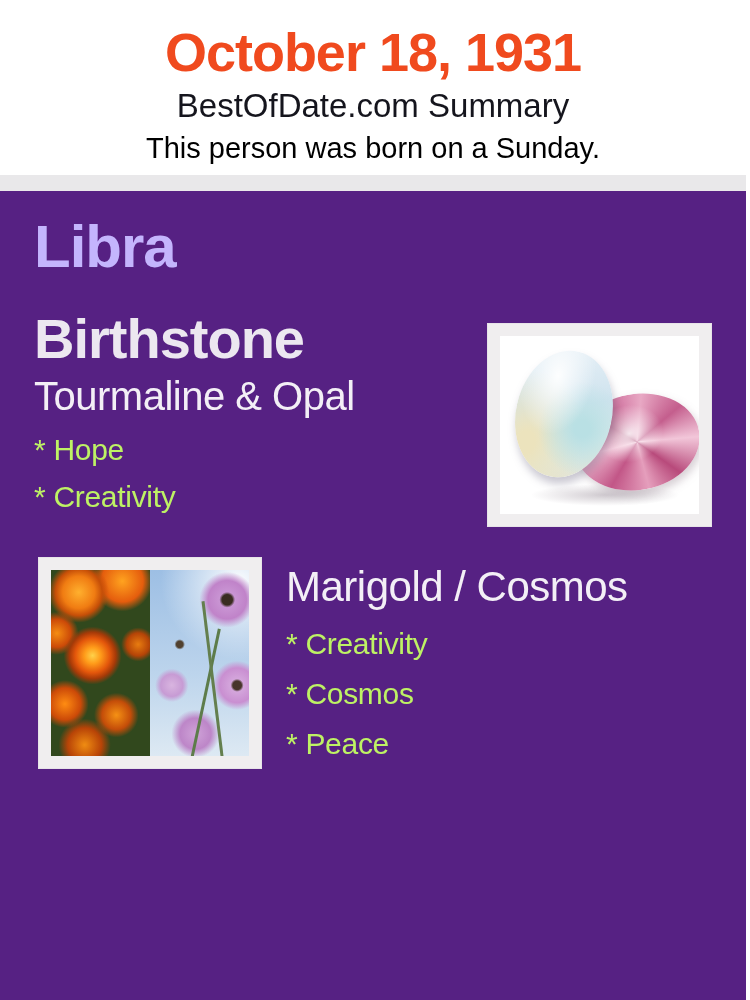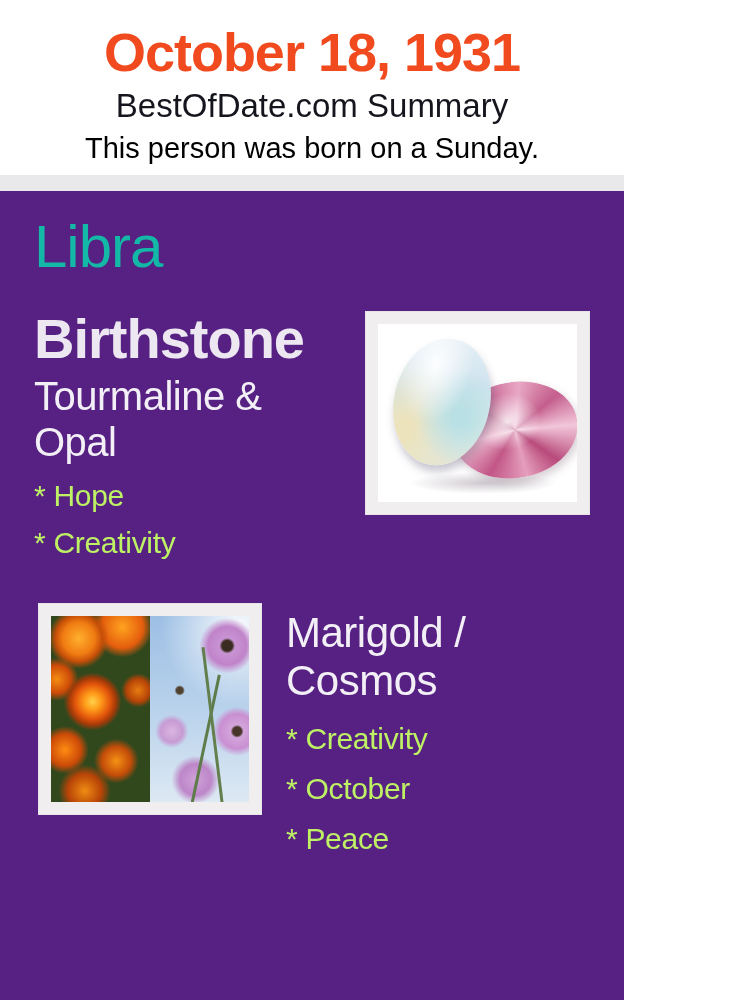--- a/index.html
+++ b/index.html
@@ -1,36 +1,36 @@
 <!DOCTYPE html>
 <html><head>
 <meta charset="utf-8">
 <style>
   * { margin:0; padding:0; box-sizing:border-box; }
   html,body { width:750px; }
   body { font-family:"Liberation Sans","DejaVu Sans",sans-serif; background:#fff; }
-  .page { width:624px; height:1000px; overflow:hidden; position:relative; }
+  .page { width:746px; height:1000px; overflow:hidden; position:relative; }
 
   
   .top { height:175px; background:#ffffff; text-align:center; padding-top:24px; }
   .date-title { color:#f04a1e; font-size:54px; font-weight:700; letter-spacing:-1px; line-height:1.05; }
   .site-summary { color:#15151d; font-size:33px; font-weight:400; margin-top:8px; line-height:1.05; }
   .born-line { color:#000000; font-size:29px; font-weight:400; margin-top:10px; line-height:1.05; }
 
   .divider { height:16px; background:#e9e8ea; }
 
   
   .purple { height:809px; background:#562183; color:#f2eef6; padding:26px 34px 0 34px; }
 
-  .zodiac-name { font-size:60px; font-weight:400; color:#14b8a6; letter-spacing:-1px; line-height:1; }
+  .zodiac-name { font-size:60px; font-weight:700; color:#c4b5fd; letter-spacing:-1px; line-height:1; }
   .zodiac-desc { margin-top:12px; font-size:38px; font-weight:400; letter-spacing:-0.5px; line-height:1.18; color:#f3eff6; }
   .zodiac-desc span { display:block; }
 
   .row { display:flex; align-items:flex-start; }
-  .birthstone-row { margin-top:34px; }
+  .birthstone-row { margin-top:34px;align-items:flex-end; }
   .flower-row { margin-top:30px; }
 
   .sec-heading { font-size:56px; font-weight:700; color:#ece7f0; letter-spacing:-1px; line-height:1; }
   .sec-subtitle { font-size:40px; font-weight:400; color:#f3eff6; letter-spacing:-0.5px; margin-top:6px; line-height:1.15; }
   .traits { list-style:none; margin-top:14px; }
   .traits li { font-size:30px; line-height:1.1; margin-bottom:14px; color:#bef264; letter-spacing:-0.3px; }
 
   .bs-text { flex:1; }
   .bf-text { flex:1; padding-left:24px; }
   .bf-text .sec-subtitle { font-size:42px; }
@@ -131,20 +131,20 @@
       <div class="photo-card flower-card">
         <div class="inner flower-scene">
           <div class="marigold-half"></div>
           <div class="cosmos-half"></div>
         </div>
       </div>
       <div class="bf-text">
         <div class="sec-subtitle">Marigold / Cosmos</div>
         <ul class="traits">
           <li>* Creativity</li>
-          <li>* October</li>
+          <li>* Cosmos</li>
           <li>* Peace</li>
         </ul>
       </div>
     </section>
 
   </main>
 </div>
 
 </body></html>

